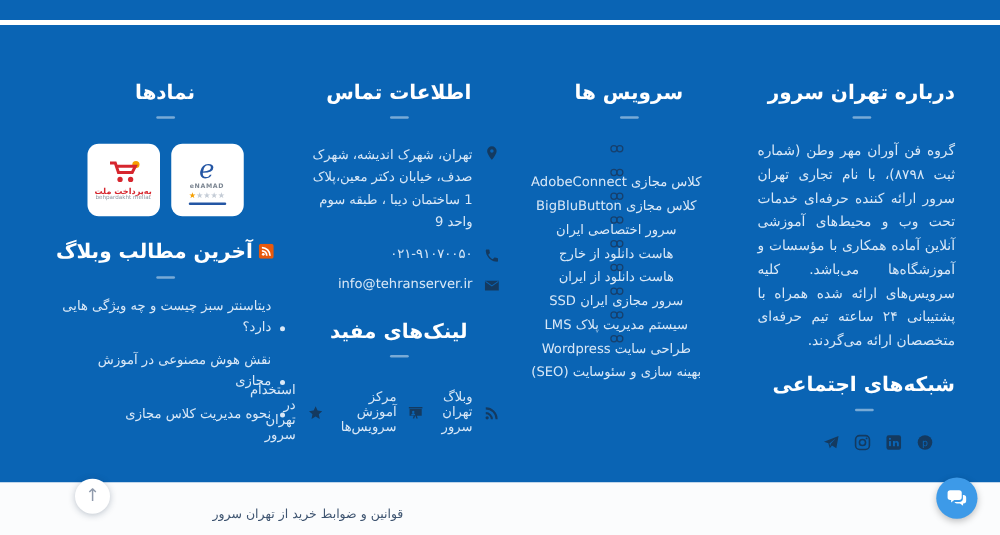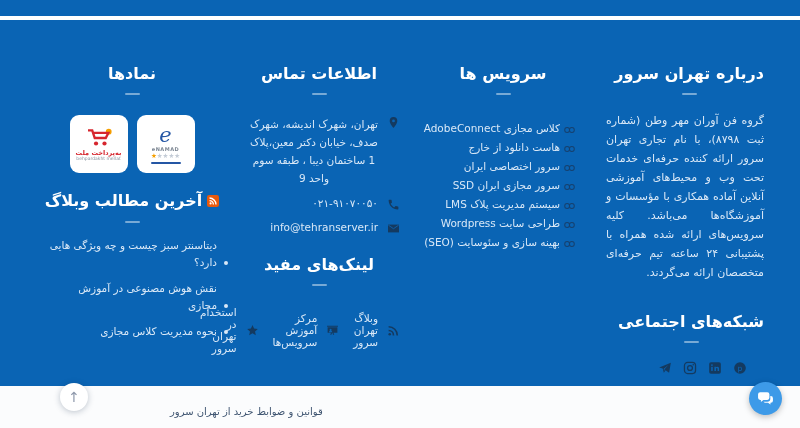--- a/index.html
+++ b/index.html
@@ -15,32 +15,32 @@
   .grid { display: grid; grid-template-columns: 158px 186px 162px 1fr; gap: 0 10px; }
 
   h4 { margin: 0; color: #fff; font-size: 16px; font-weight: bold; }
   .head.center { text-align: center; }
   .head.start  { text-align: right; }
   .hwrap { display: inline-block; text-align: center; }
   .dash { display: block; width: 15px; height: 2px; background: rgba(255,255,255,.45); margin: 10px auto 0; border-radius: 1px; }
 
   
   .about-text { margin: 16px 0 0; font-size: 11px; line-height: 19px; text-align: justify; color: #d9e8f7; }
-  .social-section { margin-top: 30px; }
+  .social-section { margin-top: 16px; }
   .social-row { margin-top: 18px; direction: ltr; display: flex; gap: 11px; padding-left: 52px; }
   .social-row .s-ic { width: 14px; height: 14px; color: #143a60; cursor: pointer; }
   .social-row svg { width: 14px; height: 14px; display: block; }
 
   
   .svc-list { list-style: none; margin: 20px 0 0; padding: 0 20px 0 0; }
-  .svc-item { display: flex; align-items: flex-end; gap: 3px; height: 19px; font-size: 10.5px; color: #d9e8f7; cursor: pointer; }
+  .svc-item { display: flex; align-items: center; gap: 17px; height: 19px; font-size: 10.5px; color: #d9e8f7; cursor: pointer; flex-direction: column; }
   .svc-item .link-ic { color: #16406e; flex: none; display: flex; }
 
   
-  .contact-list { list-style: none; margin: 20px 0 0; padding: 0; display: flex; flex-direction: column; gap: 10px; text-align: center; }
+  .contact-list { list-style: none; margin: 20px 0 0; padding: 0; display: flex; flex-direction: column; gap: 10px; }
   .c-row { display: flex; gap: 9px; font-size: 10.5px; align-items: flex-start; }
   .c-row .c-ic { color: #143a60; flex: none; margin-top: 1px; display: flex; }
   .c-row svg { width: 13px; height: 13px; display: block; }
   .c-addr { line-height: 18px; max-width: 128px; }
   .ltr { direction: ltr; unicode-bidi: embed; }
 
   .links-section { margin-top: 20px; }
   .links-list { list-style: none; margin: 20px 0 0; padding: 0; display: flex; flex-direction: row; gap: 14px; }
   .links-list .c-row { cursor: pointer; align-items: center; }
 
@@ -154,30 +154,48 @@
             </span>
           <span>کلاس مجازی AdobeConnect</span>
         </li>
         <li class="svc-item">
           <span class="link-ic">
               <svg width="13" height="8" viewBox="0 0 22 12">
                 <circle cx="7" cy="6" r="4.1" fill="none" stroke="currentColor" stroke-width="1.7"></circle>
                 <circle cx="15" cy="6" r="4.1" fill="none" stroke="currentColor" stroke-width="1.7"></circle>
               </svg>
             </span>
+          <span>کلاس مجازی BigBluButton</span>
+        </li>
+        <li class="svc-item">
+          <span class="link-ic">
+              <svg width="13" height="8" viewBox="0 0 22 12">
+                <circle cx="7" cy="6" r="4.1" fill="none" stroke="currentColor" stroke-width="1.7"></circle>
+                <circle cx="15" cy="6" r="4.1" fill="none" stroke="currentColor" stroke-width="1.7"></circle>
+              </svg>
+            </span>
+          <span>سرور اختصاصی ایران</span>
+        </li>
+        <li class="svc-item">
+          <span class="link-ic">
+              <svg width="13" height="8" viewBox="0 0 22 12">
+                <circle cx="7" cy="6" r="4.1" fill="none" stroke="currentColor" stroke-width="1.7"></circle>
+                <circle cx="15" cy="6" r="4.1" fill="none" stroke="currentColor" stroke-width="1.7"></circle>
+              </svg>
+            </span>
           <span>هاست دانلود از خارج</span>
         </li>
         <li class="svc-item">
           <span class="link-ic">
               <svg width="13" height="8" viewBox="0 0 22 12">
                 <circle cx="7" cy="6" r="4.1" fill="none" stroke="currentColor" stroke-width="1.7"></circle>
                 <circle cx="15" cy="6" r="4.1" fill="none" stroke="currentColor" stroke-width="1.7"></circle>
               </svg>
             </span>
-          <span>سرور اختصاصی ایران</span>
+          <span>هاست دانلود از ایران</span>
         </li>
         <li class="svc-item">
           <span class="link-ic">
               <svg width="13" height="8" viewBox="0 0 22 12">
                 <circle cx="7" cy="6" r="4.1" fill="none" stroke="currentColor" stroke-width="1.7"></circle>
                 <circle cx="15" cy="6" r="4.1" fill="none" stroke="currentColor" stroke-width="1.7"></circle>
               </svg>
             </span>
           <span>سرور مجازی ایران SSD</span>
         </li>

